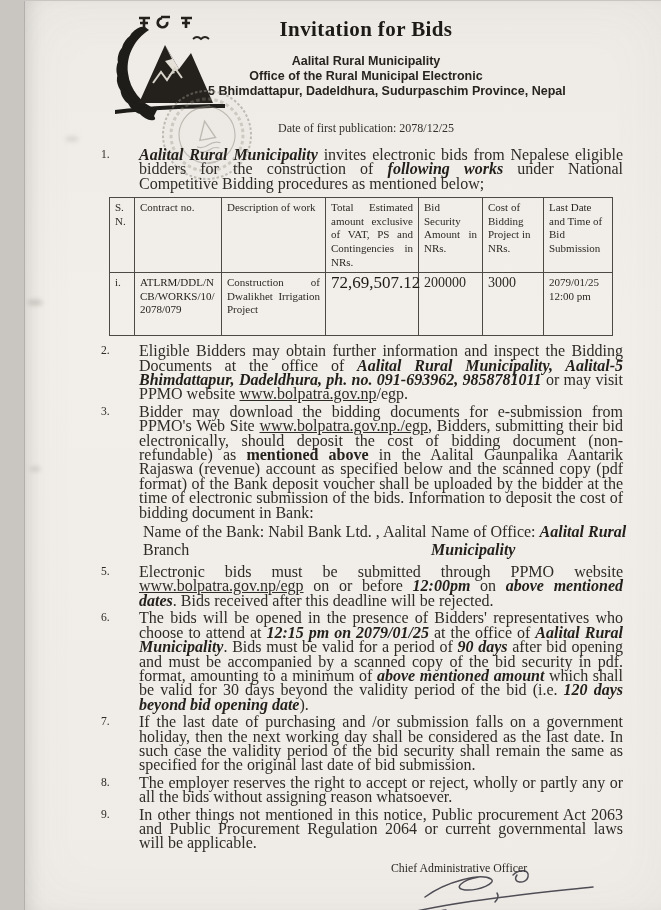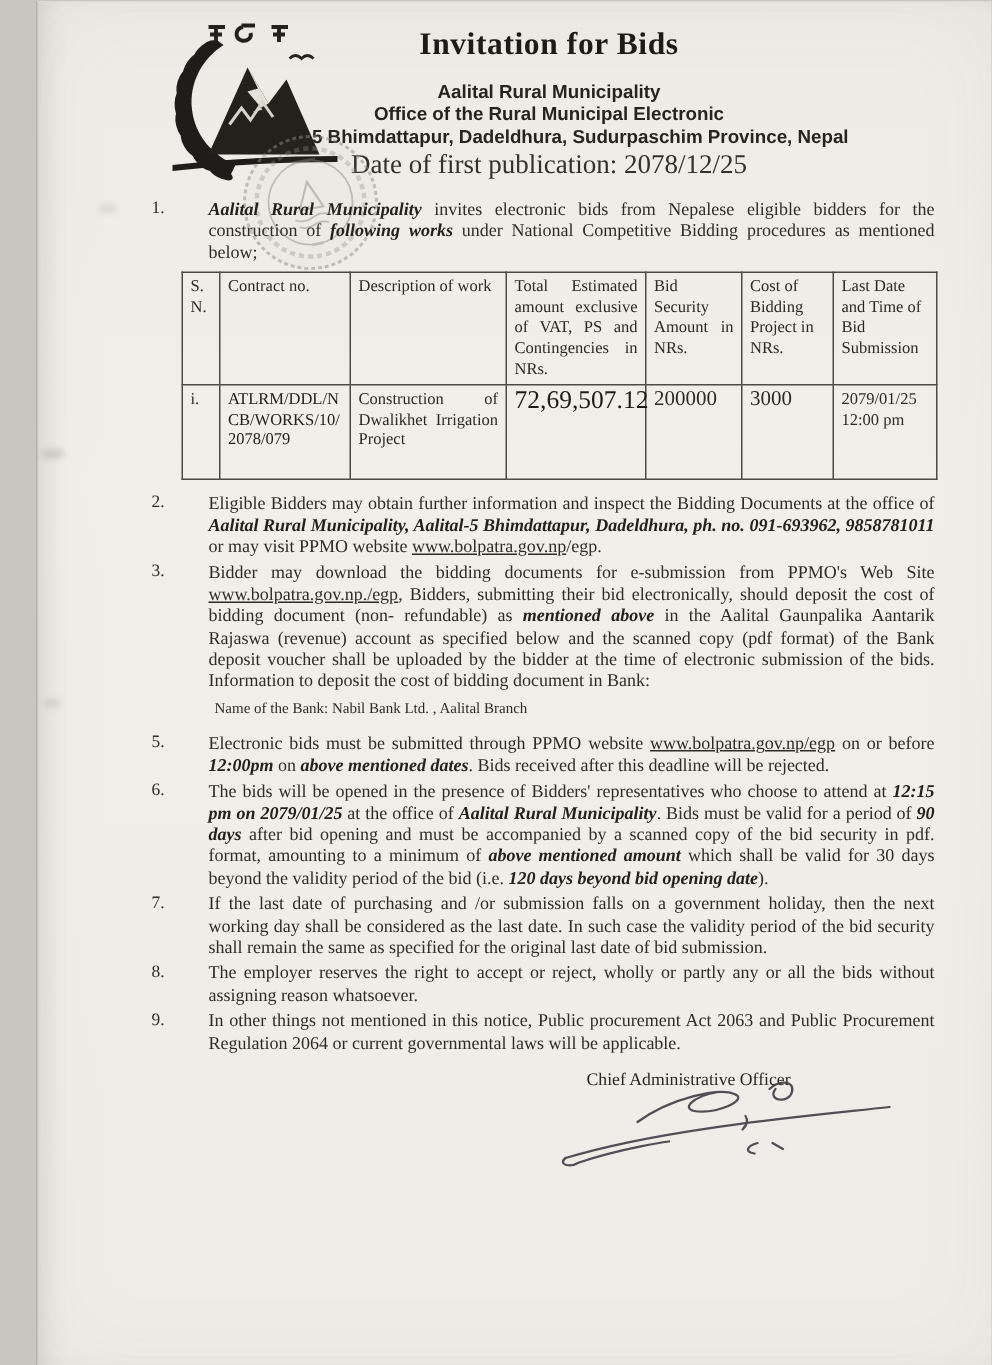--- a/index.html
+++ b/index.html
@@ -18,45 +18,45 @@
   .s1{left:2px;top:298px;width:16px;height:7px;opacity:.45;}
   .s2{left:4px;top:465px;width:12px;height:6px;opacity:.35;}
   .s3{left:40px;top:135px;width:14px;height:6px;opacity:.3;}
 
   
   .logo{position:absolute;left:84px;top:14px;width:118px;height:106px;}
   .stamp{position:absolute;left:134px;top:86px;width:96px;height:96px;opacity:.5;transform:rotate(-10deg);pointer-events:none;}
   .header{padding-top:16px;margin-left:65px;margin-right:20px;text-align:center;color:#232019;}
   .title{font-family:"Liberation Serif",serif;font-weight:bold;font-size:21px;letter-spacing:.4px;color:#1d1b17;margin-bottom:12px;}
   .org{font-family:"Liberation Sans",sans-serif;font-weight:bold;font-size:12.5px;line-height:15px;color:#27241f;}
-  .pubdate{margin-top:0;font-size:18px;color:#33302b;}
+  .pubdate{margin-top:22px;font-size:12px;color:#33302b;}
 
   
   .doc-body{position:relative;margin:12px 0 0 76px;width:528px;color:#2e2b27;}
   .li{display:flex;margin-bottom:3px;}
   .li .num{flex:0 0 38px;width:38px;font-size:11.6px;line-height:14.4px;}
-  .li .body{width:484px;text-align:justify;font-size:12px;line-height:14.4px;}
-  .b{font-weight:bold;color:#24211c;font-style:italic;}
+  .li .body{width:484px;text-align:justify;font-size:16px;line-height:14.4px;}
+  .b{font-weight:bold;color:#24211c;}
   .i{font-style:italic;}
   .u{text-decoration:underline;}
 
   
-  table.bids{border-collapse:collapse;margin:6px 0 8px 20px;width:503px;table-layout:fixed;
+  table.bids{border-collapse:collapse;margin:6px 0 8px 8px;width:503px;table-layout:fixed;
     font-size:11px;line-height:13.6px;color:#2c2923;}
   table.bids th,table.bids td{border:1.2px solid #4d4a44;padding:3px 5px;vertical-align:top;font-weight:normal;}
   table.bids th{text-align:left;}
   table.bids th.j{text-align:justify;}
   tr.data td{height:56px;}
   td.contract{font-weight:bold;color:#201d18;overflow-wrap:break-word;}
   td.desc{text-align:justify;}
   td.amount{font-family:Liberation Serif, serif;font-weight:bold;font-size:17px;text-align:left;color:#1d1a15;}
   td.num-cell{font-size:14px;}
 
   
-  .bank{margin:2px 0 7px 42px;width:484px;font-size:10px;line-height:17.5px;}
+  .bank{margin:2px 0 7px 42px;width:484px;font-size:16px;line-height:17.5px;}
   .bank-row{display:flex;}
   .bank-left{width:288px;}
   .bank-right{flex:1;}
   .fade{color:#4a4742;}
 
   
   .sig{position:relative;margin:10px 18px 0 auto;width:220px;text-align:left;font-size:11.8px;color:#2b2823;}
   .sig svg{position:absolute;left:-28px;top:6px;width:250px;height:78px;}
 </style>
 </head>
@@ -158,20 +158,21 @@
     </div>
 
     <div class="li">
       <span class="num">3.</span>
       <div class="body"><span>Bidder may download the bidding documents for e-submission from PPMO's Web Site </span><span class="u">www.bolpatra.gov.np./egp</span><span>, Bidders, submitting their bid electronically, should deposit the cost of bidding document (non- refundable) as </span><span class="b">mentioned above</span><span> in the Aalital Gaunpalika Aantarik Rajaswa (revenue) account as specified below and the scanned copy (pdf format) of the Bank deposit voucher shall be uploaded by the bidder at the time of electronic submission of the bids. Information to deposit the cost of bidding document in Bank:</span></div>
     </div>
 
     <div class="bank">
       <div class="bank-row">
         <div class="bank-left"><span>Name of the Bank: Nabil Bank Ltd. , Aalital Branch</span></div>
+        <div class="bank-right"><span>Name of Office: </span><span class="b i">Aalital Rural Municipality</span></div>
       </div>
     </div>
 
     <div class="li">
       <span class="num">5.</span>
       <div class="body"><span>Electronic bids must be submitted through PPMO website </span><span class="u">www.bolpatra.gov.np/egp</span><span> on or before </span><span class="b i">12:00pm</span><span> on </span><span class="b i">above mentioned dates</span><span>. Bids received after this deadline will be rejected.</span></div>
     </div>
 
     <div class="li">
       <span class="num">6.</span>

